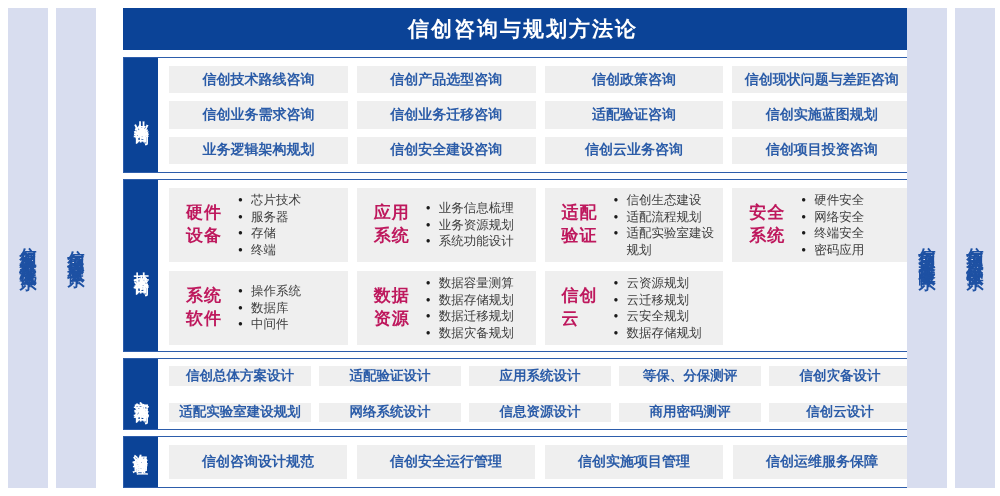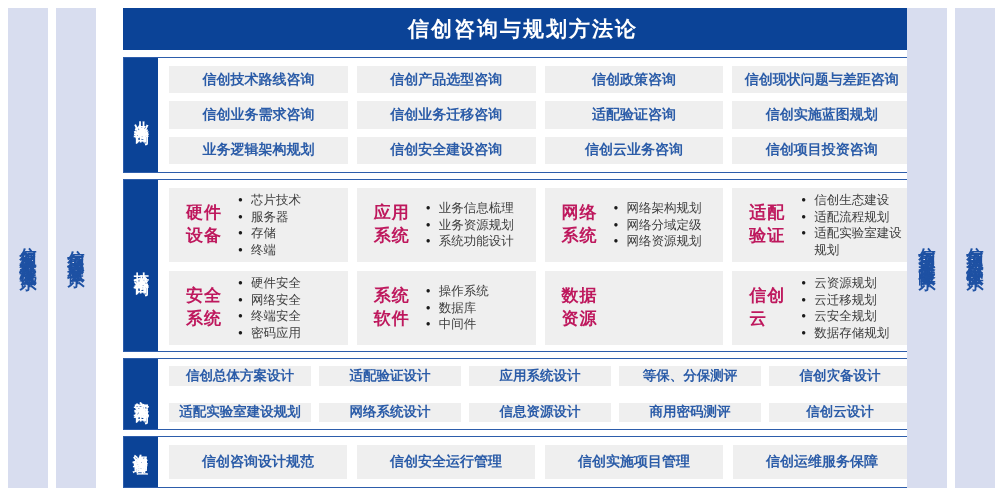--- a/index.html
+++ b/index.html
@@ -162,28 +162,20 @@
 
         <div class="tech-cell">
           <div class="tech-cat">应用系统</div>
           <ul class="tech-bullets">
             <li>业务信息梳理</li>
             <li>业务资源规划</li>
             <li>系统功能设计</li>
           </ul>
         </div>
 
-        <div class="tech-cell">
-          <div class="tech-cat">网络系统</div>
-          <ul class="tech-bullets">
-            <li>网络架构规划</li>
-            <li>网络分域定级</li>
-            <li>网络资源规划</li>
-          </ul>
-        </div>
 
         <div class="tech-cell">
           <div class="tech-cat">适配验证</div>
           <ul class="tech-bullets">
             <li>信创生态建设</li>
             <li>适配流程规划</li>
             <li>适配实验室建设规划</li>
           </ul>
         </div>
 
@@ -201,20 +193,26 @@
           <div class="tech-cat">系统软件</div>
           <ul class="tech-bullets">
             <li>操作系统</li>
             <li>数据库</li>
             <li>中间件</li>
           </ul>
         </div>
 
         <div class="tech-cell">
           <div class="tech-cat">数据资源</div>
+          <ul class="tech-bullets">
+            <li>数据容量测算</li>
+            <li>数据存储规划</li>
+            <li>数据迁移规划</li>
+            <li>数据灾备规划</li>
+          </ul>
         </div>
 
         <div class="tech-cell">
           <div class="tech-cat">信创云</div>
           <ul class="tech-bullets">
             <li>云资源规划</li>
             <li>云迁移规划</li>
             <li>云安全规划</li>
             <li>数据存储规划</li>
           </ul>

